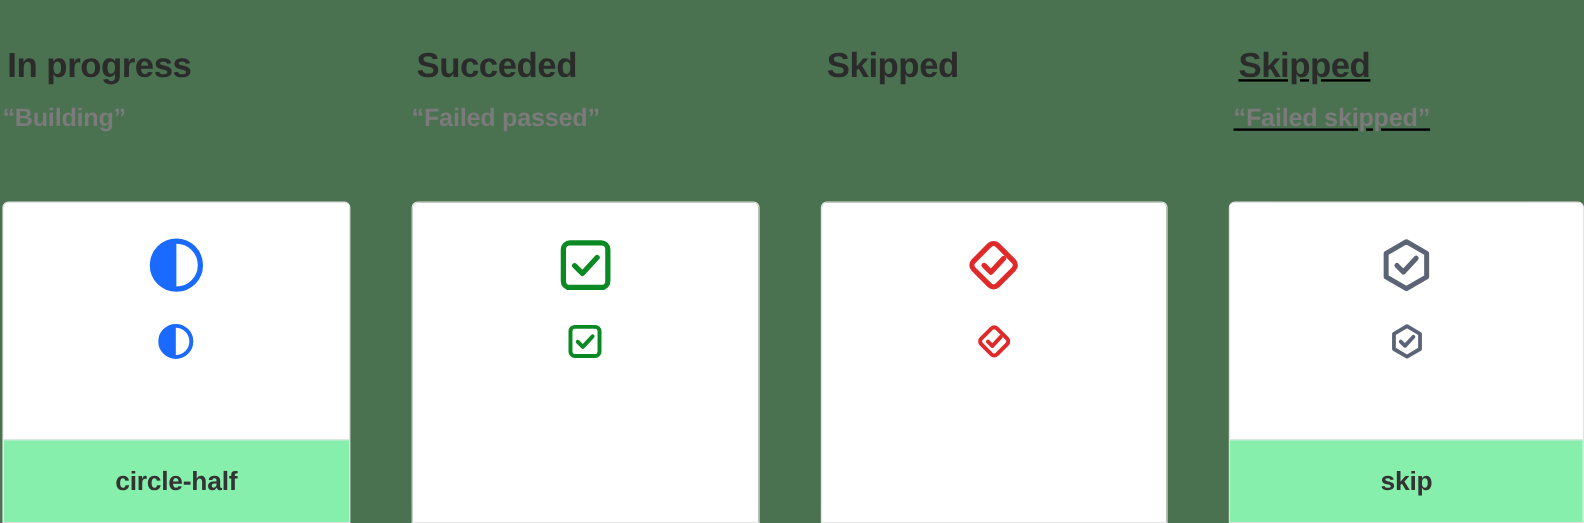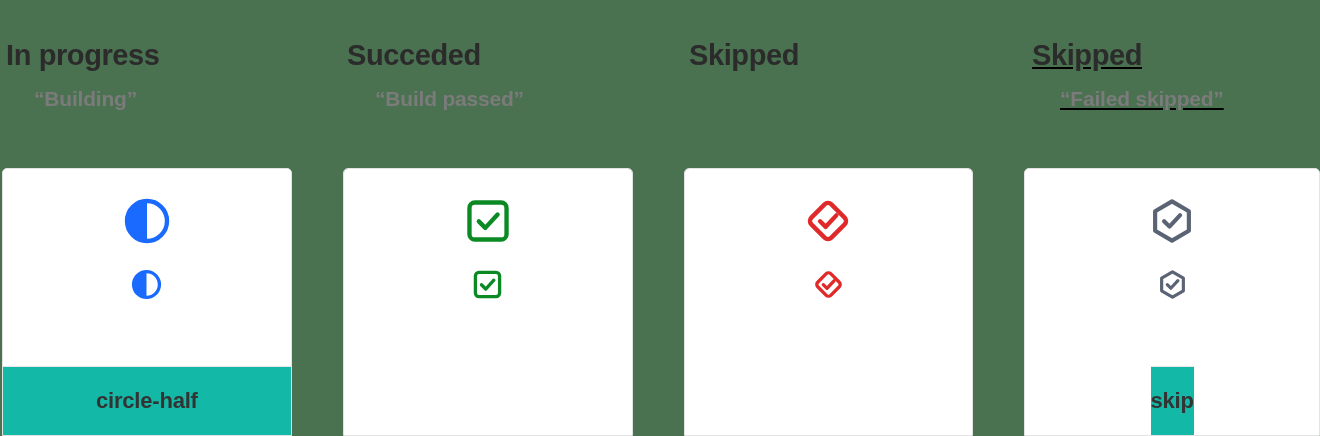--- a/index.html
+++ b/index.html
@@ -50,21 +50,20 @@
     white-space: nowrap;
   }
   .heading-sub {
     font-size: 21px;
     font-weight: bold;
     color: #7b7b7b;
     letter-spacing: -0.2px;
     line-height: 26px;
     margin-top: 14px;
     white-space: nowrap;
-    margin-left: 32px;
   }
 
   
   .cards {
     position: absolute;
     top: 168px;
     left: 2px;
     width: 1318px;
     height: 268px;
     display: flex;
@@ -73,21 +72,21 @@
   .card {
     width: 291px;
     background: #ffffff;
     border: 1px solid #e3e3e3;
     border-radius: 5px 5px 0 0;
     box-sizing: border-box;
     display: flex;
     flex-direction: column;
     overflow: hidden;
   }
-  .card:last-child { width: 297px; align-items: center; }
+  .card:last-child { width: 297px; }
 
   .card-body {
     flex: 1 1 auto;
     display: flex;
     flex-direction: column;
     align-items: center;
     justify-content: flex-start;
     padding-top: 27px;
     background: #ffffff;
   }
@@ -97,21 +96,21 @@
     display: block;
   }
   .icon-small {
     width: 33px;
     height: 33px;
     display: block;
     margin-top: 22px;
   }
   .card-footer {
     height: 68px;
-    background: #14b8a6;
+    background: #86efac;
     border-top: 1px solid #e6e6e6;
     display: flex;
     align-items: center;
     justify-content: center;
   }
   .card-footer-label {
     font-size: 22px;
     font-weight: bold;
     color: #333333;
     letter-spacing: -0.2px;
@@ -124,21 +123,21 @@
 
   <div class="headings">
 
     <div class="heading-col">
       <div class="heading-title">In progress</div>
       <div class="heading-sub">“Building”</div>
     </div>
 
     <div class="heading-col">
       <div class="heading-title">Succeded</div>
-      <div class="heading-sub">“Build passed”</div>
+      <div class="heading-sub">“Failed passed”</div>
     </div>
 
     <div class="heading-col">
       <div class="heading-title">Skipped</div>
     </div>
 
     <div class="heading-col">
       <div class="heading-title">Skipped</div>
       <div class="heading-sub">“Failed skipped”</div>
     </div>

